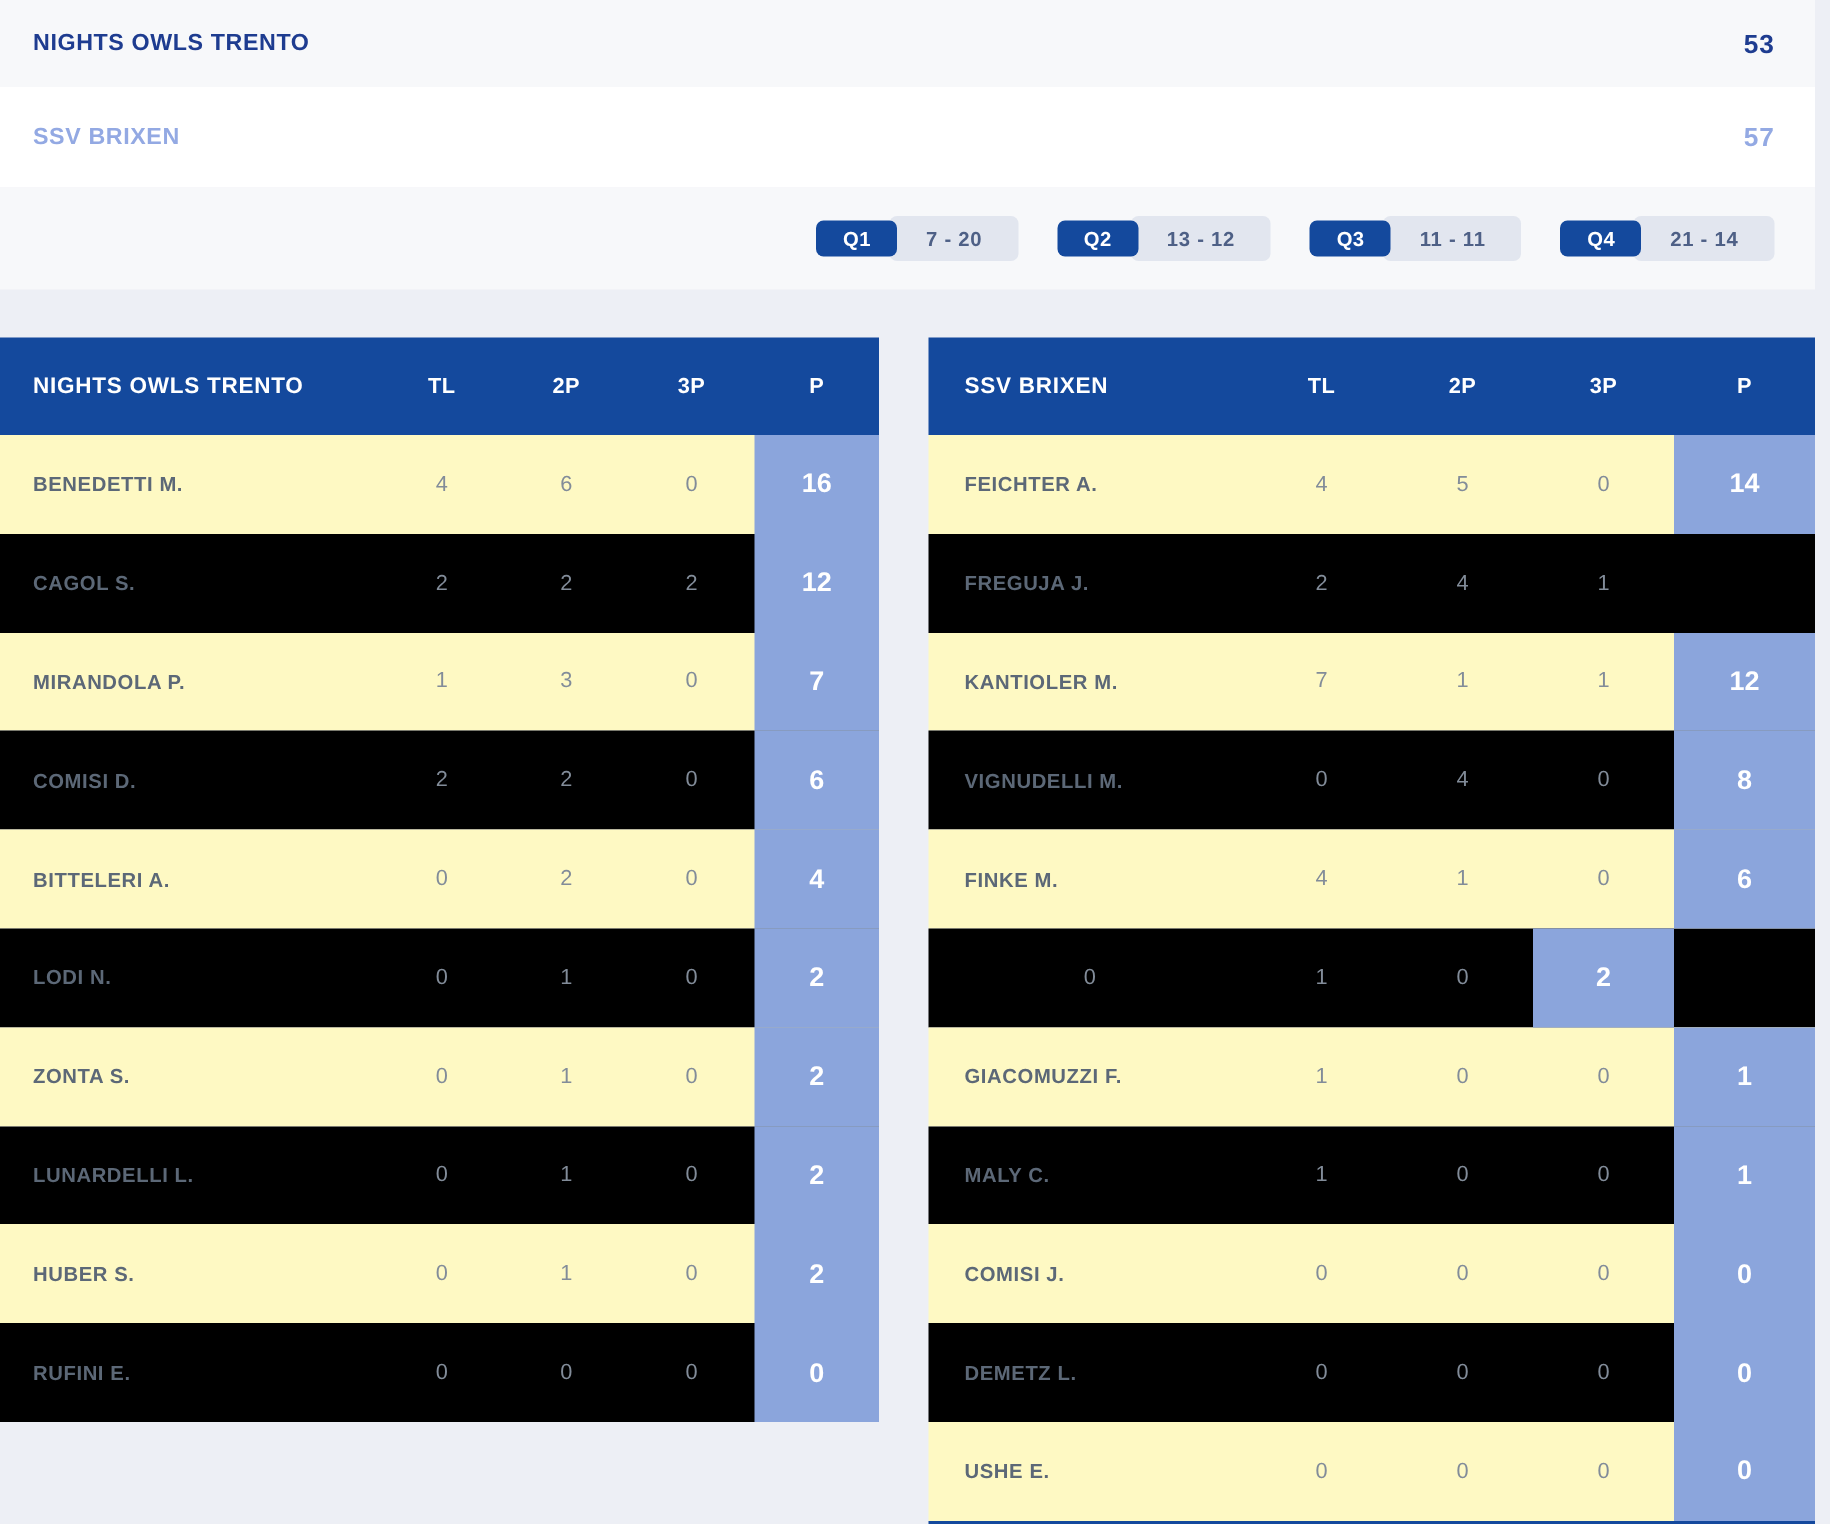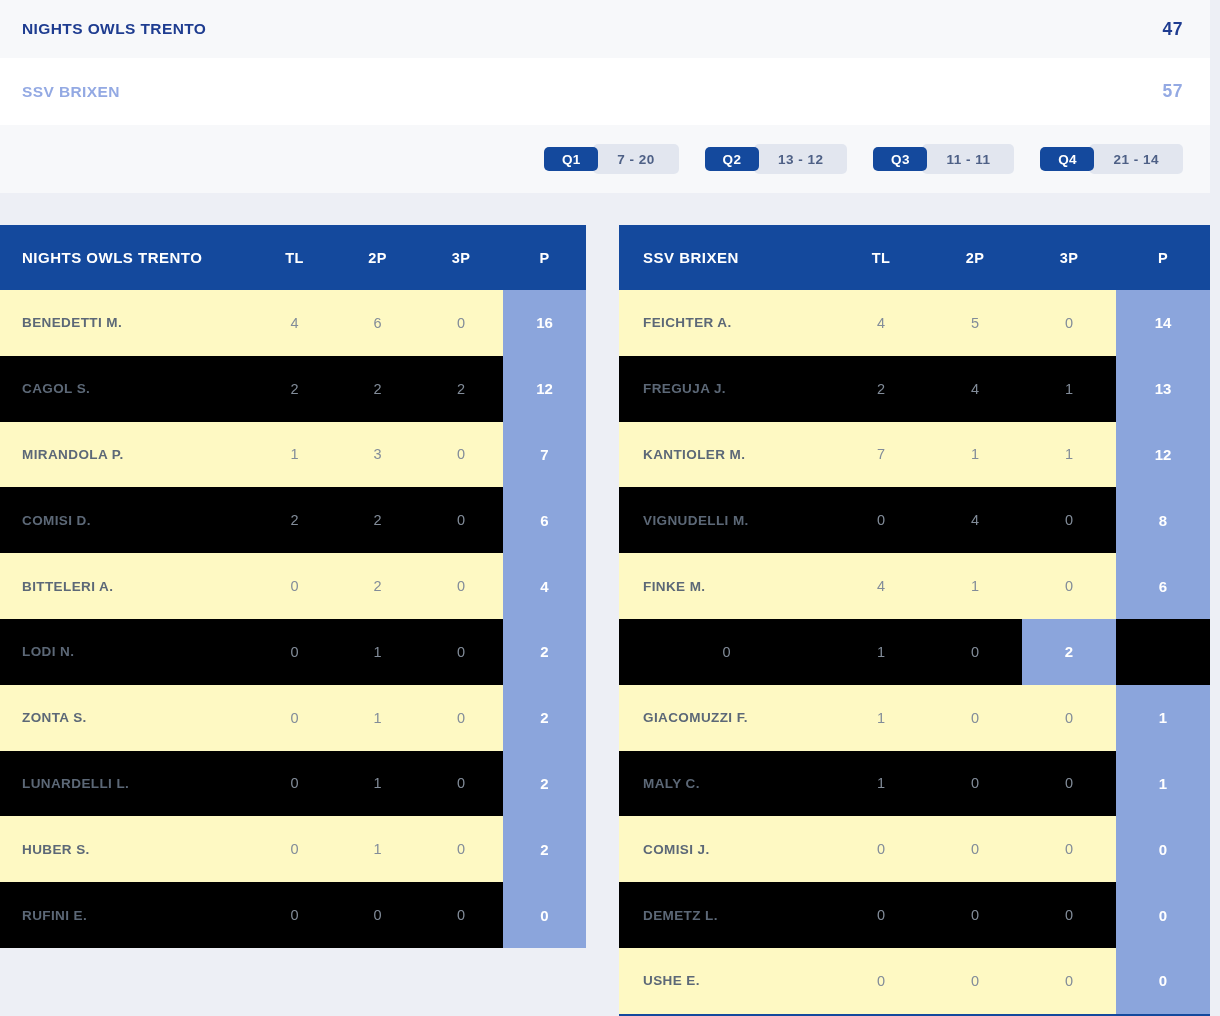--- a/index.html
+++ b/index.html
@@ -64,31 +64,31 @@
   .bs-row.stripe { background: #fef9c3; }
   .cell { display: flex; align-items: center; }
   .cell-name {
     padding-left: 22px; color: #5c6877; font-weight: 700;
     font-size: 13.5px; letter-spacing: .4px;
   }
   .boxscore.right .cell-name { padding-left: 24px; }
   .cell-num { justify-content: center; color: #828c99; font-size: 14.5px; }
   .cell-p {
     justify-content: center; background: #8ba5dc; color: #ffffff;
-    font-size: 15px; font-weight: 700;
+    font-size: 18px; font-weight: 700;
   }
   .bs-footer-cut { height: 4px; background: #14499d; }
 </style>
 </head>
 <body>
 
 <div class="scoreboard">
   <div class="team-row home">
     <span class="team-name">NIGHTS OWLS TRENTO</span>
-    <span class="team-score">47</span>
+    <span class="team-score">53</span>
   </div>
   <div class="team-row away">
     <span class="team-name">SSV BRIXEN</span>
     <span class="team-score">57</span>
   </div>
   <div class="quarters-row">
 
       <div class="quarter">
         <span class="q-badge">Q1</span>
         <span class="q-score">7 - 20</span>
@@ -219,21 +219,20 @@
         <span class="cell cell-num">5</span>
         <span class="cell cell-num">0</span>
         <span class="cell cell-p">14</span>
       </div>
 
       <div class="bs-row">
         <span class="cell cell-name">FREGUJA J.</span>
         <span class="cell cell-num">2</span>
         <span class="cell cell-num">4</span>
         <span class="cell cell-num">1</span>
-        <span class="cell cell-p">13</span>
       </div>
 
       <div class="bs-row stripe">
         <span class="cell cell-name">KANTIOLER M.</span>
         <span class="cell cell-num">7</span>
         <span class="cell cell-num">1</span>
         <span class="cell cell-num">1</span>
         <span class="cell cell-p">12</span>
       </div>
 

